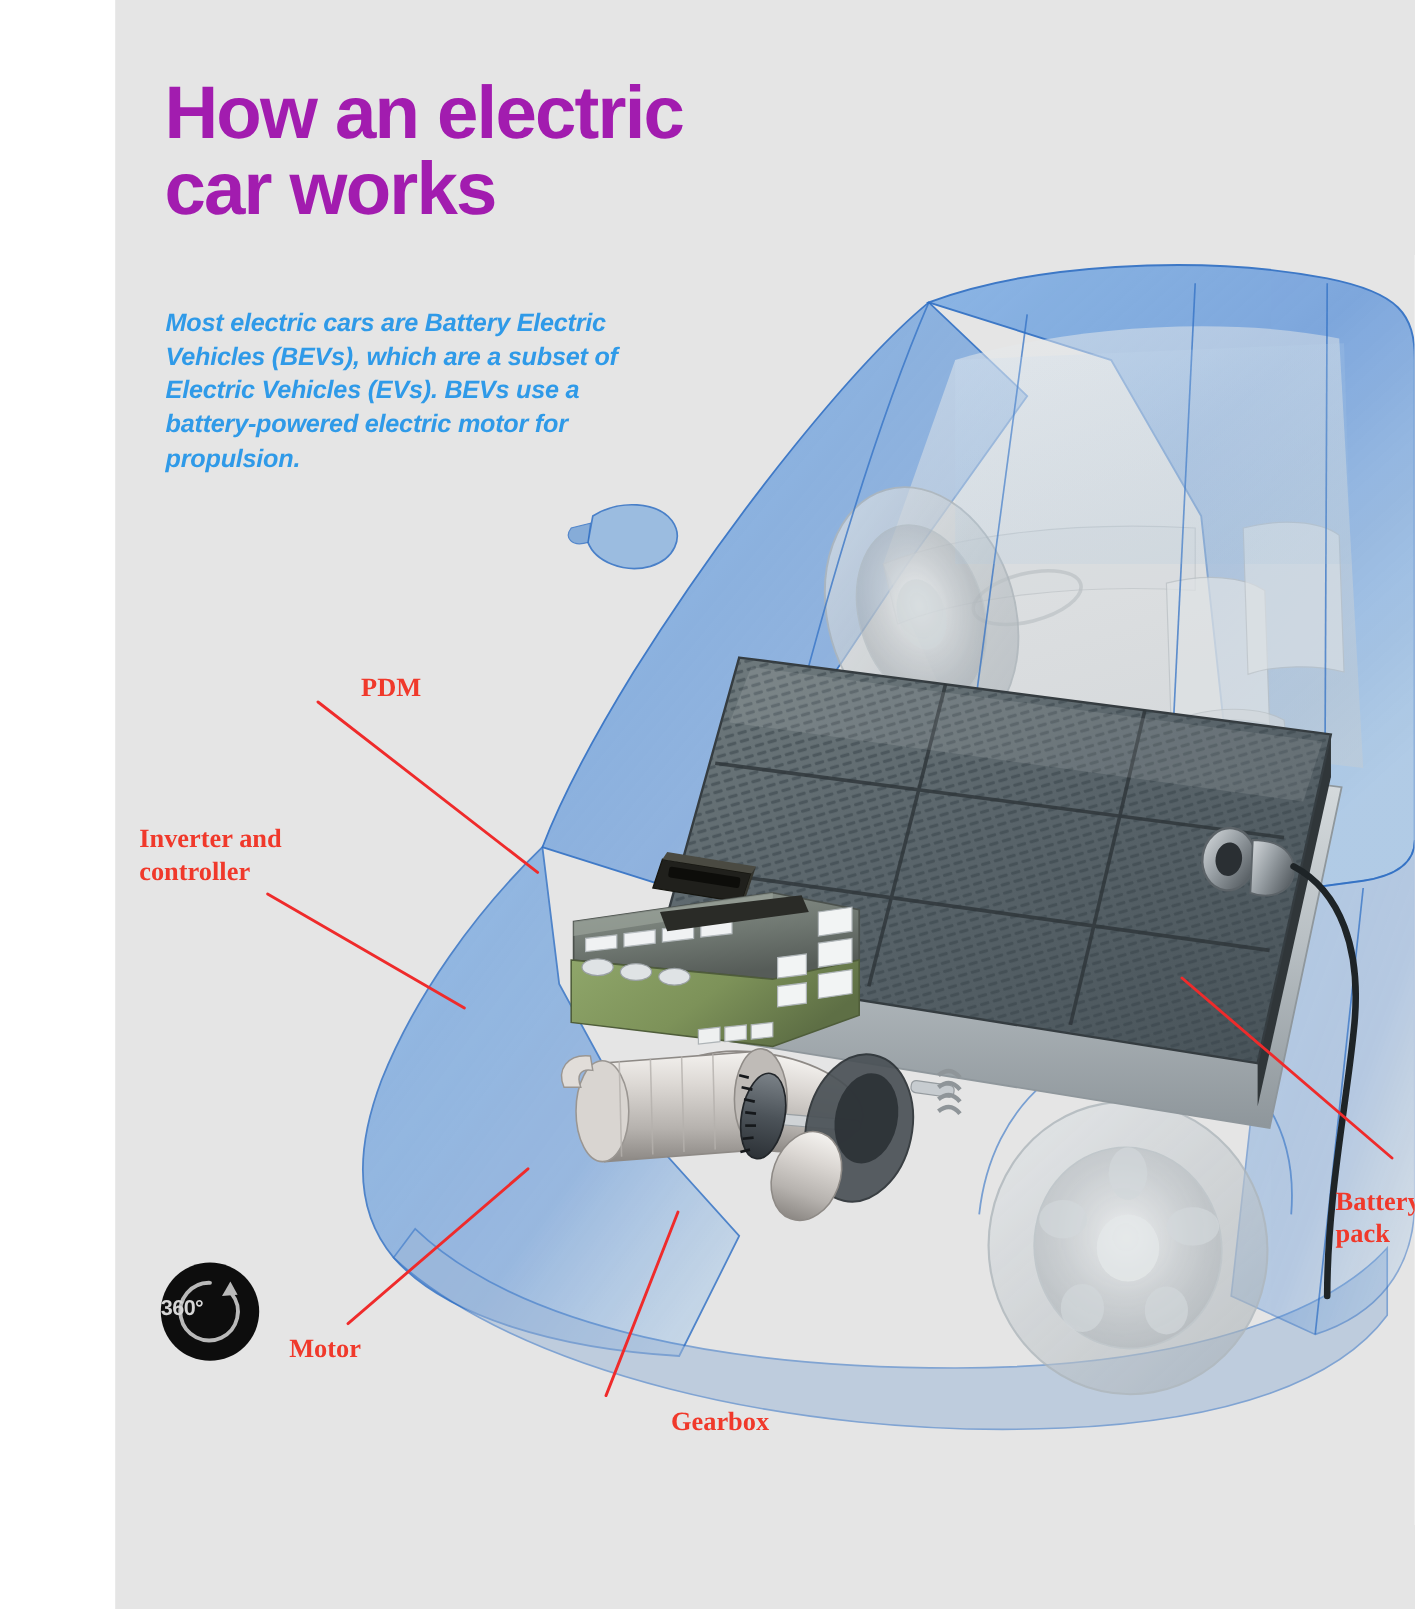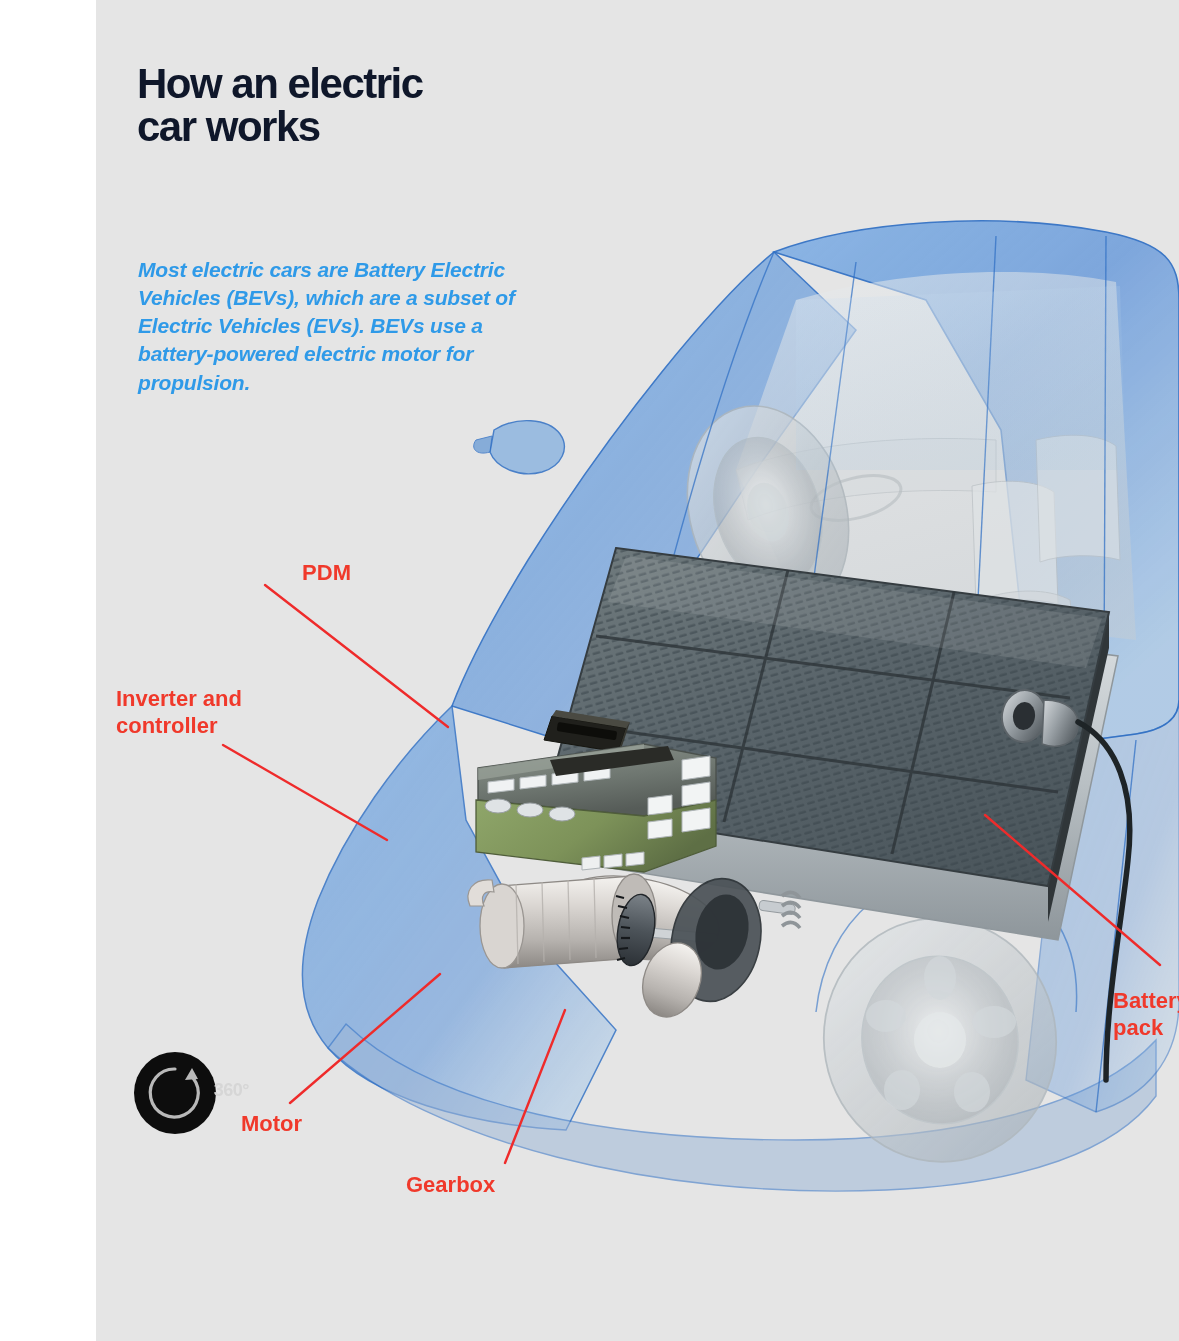--- a/index.html
+++ b/index.html
@@ -13,49 +13,49 @@
 
   
   #canvas{
     position:absolute;left:96px;top:0;width:1083px;height:1341px;
     background:#e5e5e5;overflow:hidden;
   }
 
   
   #title{
     position:absolute;left:41px;top:63px;width:600px;
-    color:#0f172a;font-weight:bold;font-size:42px;line-height:1.02;
+    color:#a21caf;font-weight:bold;font-size:62px;line-height:1.02;
     letter-spacing:-1.5px;
   }
   #title .ln{display:block;}
   #subtitle{
     position:absolute;left:42px;top:256px;width:400px;
     color:#2f9ae8;font-style:italic;font-weight:bold;font-size:21px;
     line-height:1.34;letter-spacing:-.2px;
   }
 
   
   .lbl{
     position:absolute;color:#f0392b;font-weight:bold;font-size:22px;
-    line-height:1.22;white-space:pre-line;
+    line-height:1.22;white-space:pre-line;font-family:Liberation Serif, serif;
   }
   #lbl-pdm{left:105px;top:560px;width:150px;text-align:right;}
   #lbl-inv{left:20px;top:686px;width:265px;text-align:left;}
   #lbl-motor{left:145px;top:1111px;width:185px;text-align:left;}
-  #lbl-gear{left:310px;top:1172px;width:235px;}
+  #lbl-gear{left:310px;top:1172px;width:235px;text-align:right;}
   #lbl-batt{left:1017px;top:988px;width:160px;text-align:left;}
 
   
   #badge360{
     position:absolute;left:38px;top:1052px;width:82px;height:82px;
     border-radius:50%;background:#0d0d0d;
   }
   #badge360 .txt{
-    position:absolute;left:0;top:28px;width:82px;text-align:right;
-    color:#d6d6d6;font-size:18px;font-weight:bold;letter-spacing:-.5px;padding-left:33px;
+    position:absolute;left:0;top:28px;width:82px;text-align:left;
+    color:#d6d6d6;font-size:18px;font-weight:bold;letter-spacing:-.5px;
   }
 
   
   #art{position:absolute;left:0;top:0;width:1083px;height:1341px;}
 </style>
 </head>
 <body>
 
 <div id="root">
   <div id="canvas">

